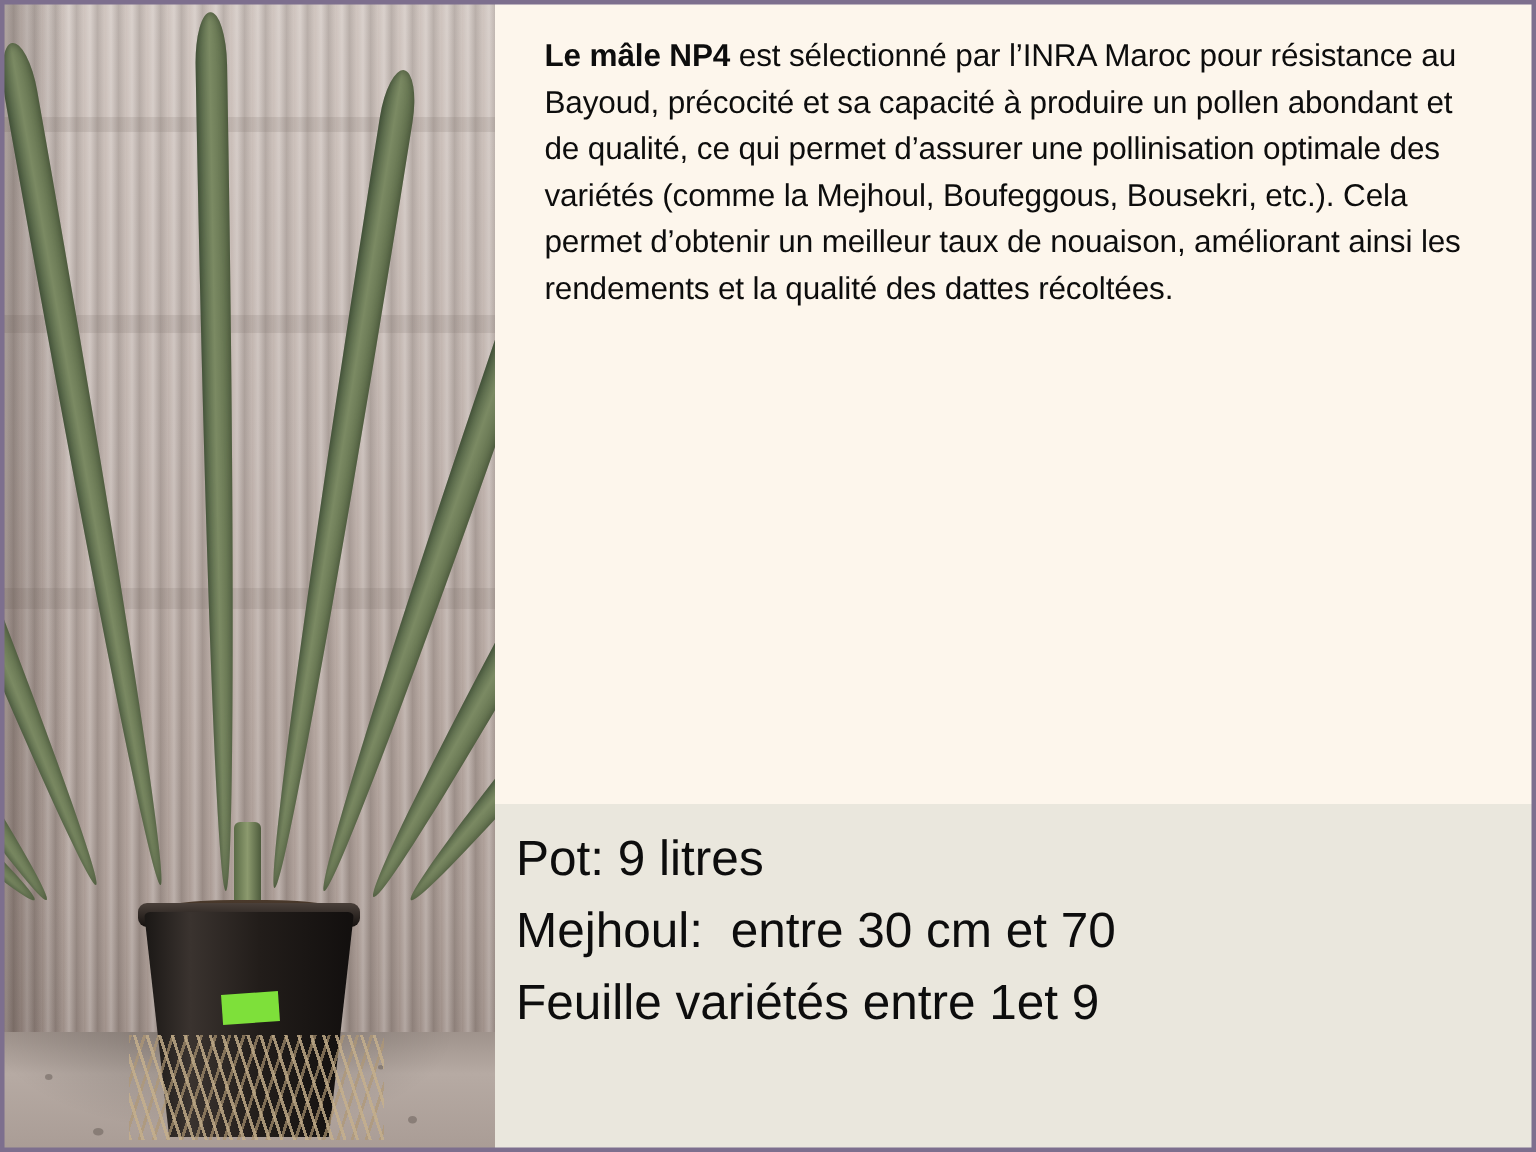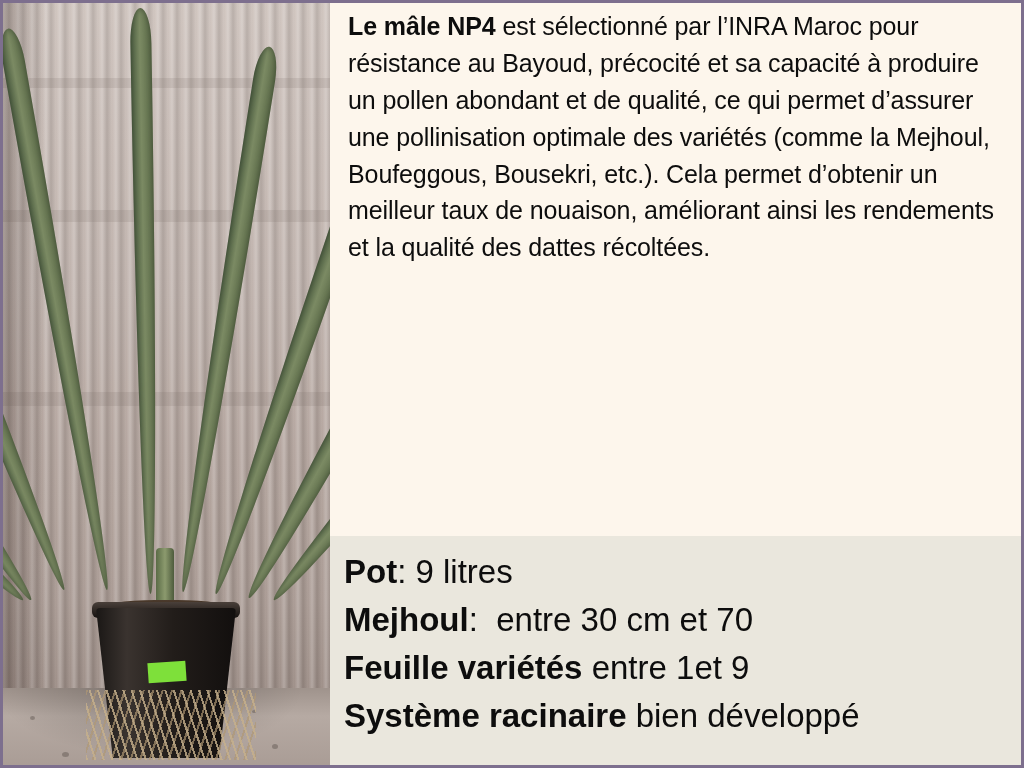--- a/index.html
+++ b/index.html
@@ -148,23 +148,23 @@
     position: absolute;
     left: 330px;
     top: 0;
     width: 694px;
     height: 536px;
     background: #fdf6ec;
     box-sizing: border-box;
     padding: 8px 22px 0 18px;
   }
   .paragraph {
-    margin: 0;
+    margin: 15px;
     font-family: "Liberation Sans", sans-serif;
-    font-size: 25px;
+    font-size: 21px;
     line-height: 1.475;
     color: #0d0d0d;
     letter-spacing: -0.1px;
   }
   .paragraph b {
     font-weight: bold;
   }
   .text-bottom {
     position: absolute;
     left: 330px;
@@ -176,21 +176,21 @@
     padding: 14px 18px 0 14px;
   }
   .spec-line {
     margin: 0 0 3px 0;
     font-family: "Liberation Sans", sans-serif;
     font-size: 33px;
     line-height: 1.36;
     color: #0d0d0d;
     white-space: pre;
   }
-  .spec-line .k { font-weight: bold; }
+  .spec-line .k { font-weight: normal; }
 
   
   .slide-border {
     position: absolute;
     left: 0; top: 0;
     width: 1024px; height: 768px;
     border: 3px solid #7d6f8e;
     box-sizing: border-box;
     pointer-events: none;
   }
@@ -232,17 +232,16 @@
   </div>
 
   <div class="text-top">
     <p class="paragraph"><b>Le mâle NP4</b><span> est sélectionné par l’INRA Maroc pour résistance au Bayoud, précocité et sa capacité à produire un pollen abondant et de qualité, ce qui permet d’assurer une pollinisation optimale des variétés (comme la Mejhoul, Boufeggous, Bousekri, etc.). Cela permet d’obtenir un meilleur taux de nouaison, améliorant ainsi les rendements et la qualité des dattes récoltées.</span></p>
   </div>
 
   <div class="text-bottom">
     <p class="spec-line"><span class="k">Pot</span><span>: </span><span>9 litres</span></p>
     <p class="spec-line"><span class="k">Mejhoul</span><span>:  </span><span>entre 30 cm et 70</span></p>
     <p class="spec-line"><span class="k">Feuille variétés</span><span> </span><span>entre 1et 9</span></p>
-    <p class="spec-line"><span class="k">Système racinaire</span><span> </span><span>bien développé</span></p>
   </div>
 
   <div class="slide-border"></div>
 </div>
 
 </body></html>

